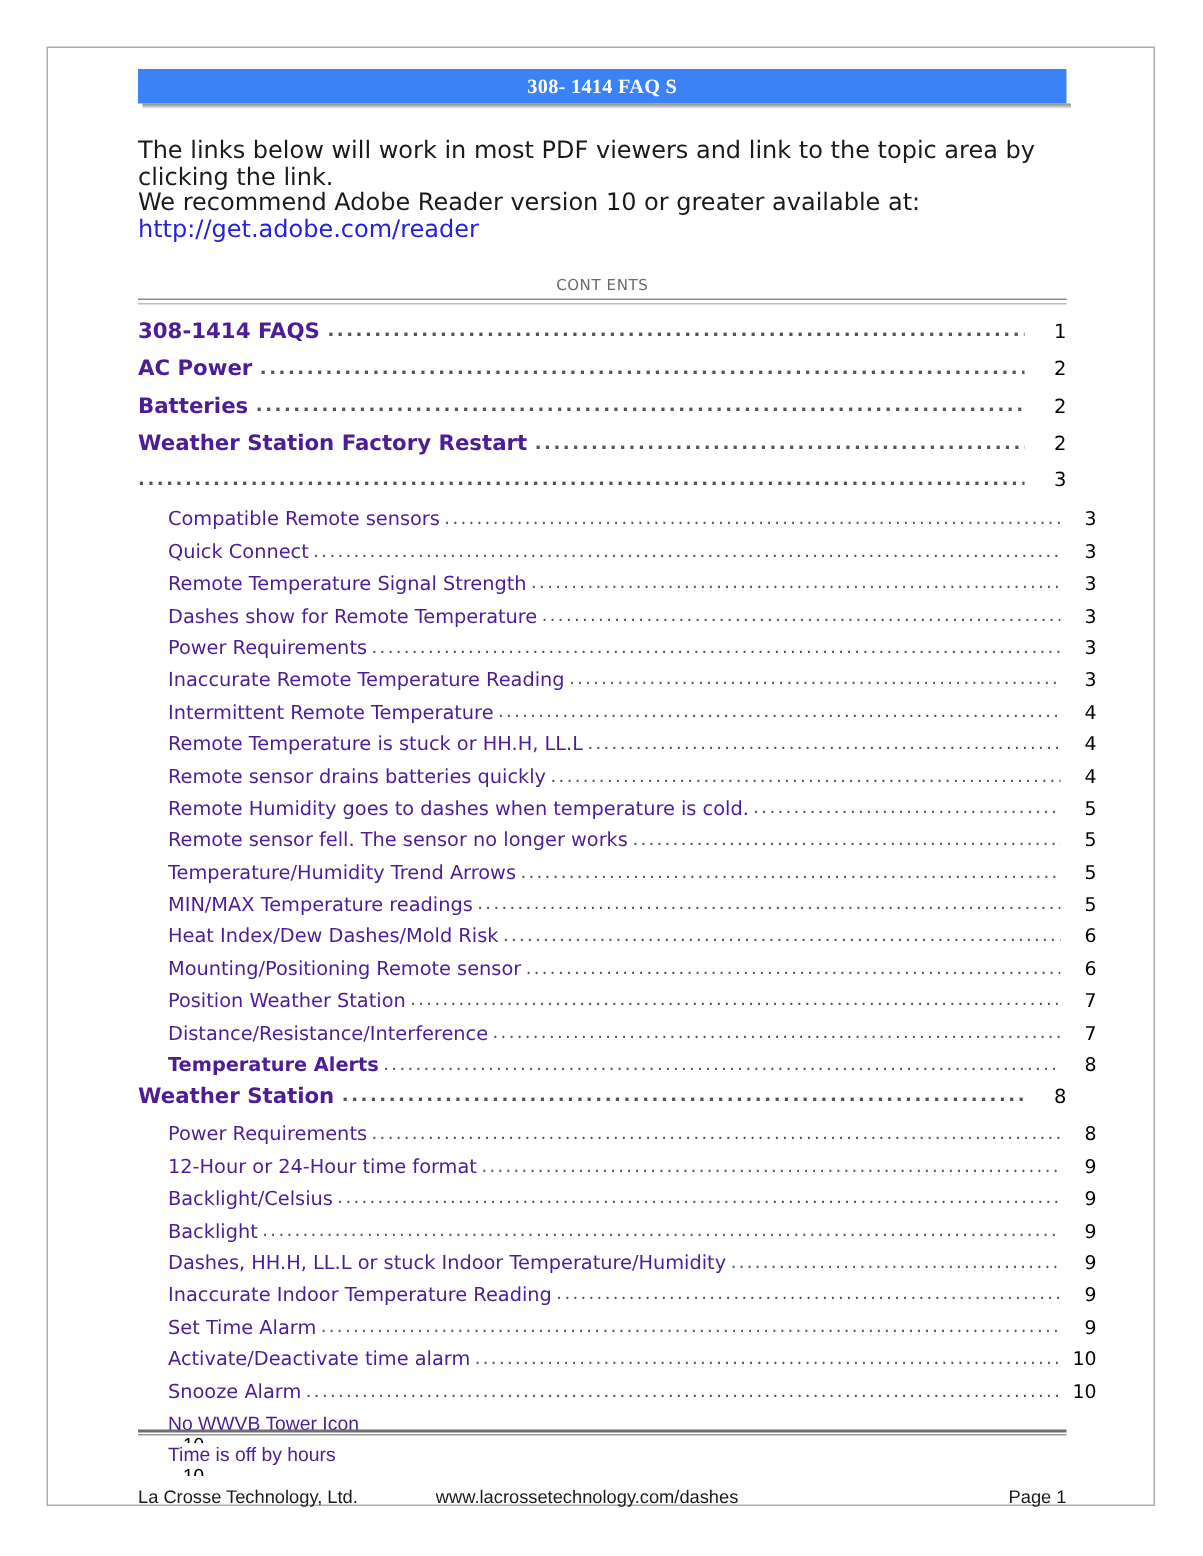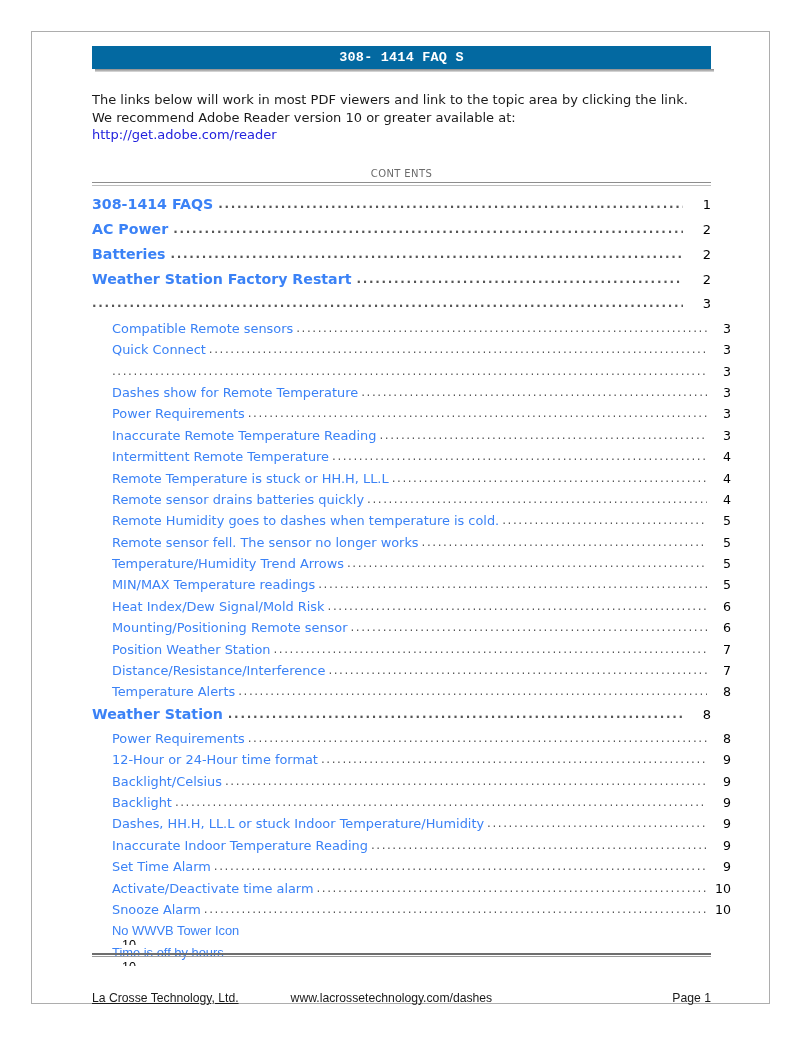--- a/index.html
+++ b/index.html
@@ -31,44 +31,44 @@
     position: absolute;
     left: 60px;
     top: 14px;
     width: 619px;
   }
 
   
   .title-bar {
     position: relative;
     height: 23px;
-    background: #0369a1;
+    background: #3b82f6;
     color: #ffffff;
-    font-family: Liberation Mono, monospace;
+    font-family: Liberation Serif, serif;
     font-weight: bold;
     font-size: 13.5px;
     letter-spacing: 0.2px;
     display: flex;
     align-items: center;
     justify-content: center;
   }
   .title-bar-shadow {
     position: absolute;
     left: 3px;
     top: 23px;
     width: 619px;
     height: 3px;
     background: linear-gradient(to bottom, #8a8a8a 0%, #b5b5b5 55%, #e2e2e2 100%);
   }
 
   
   .intro {
     margin-top: 22px;
     font-family: "DejaVu Sans", sans-serif;
-    font-size: 13px;
+    font-size: 16px;
     line-height: 17.6px;
     color: #1a1a1a;
   }
   .intro .link {
     color: #2222dd;
     text-decoration: none;
     margin-top: 39px;
   }
 
   
@@ -94,21 +94,21 @@
   }
   .toc-row {
     display: flex;
     align-items: baseline;
     width: 100%;
     white-space: nowrap;
     overflow: hidden;
   }
   .toc-label {
     flex: 0 0 auto;
-    color: #3b82f6;
+    color: #4c1d95;
     text-align: right;
   }
   .toc-dots {
     flex: 1 1 auto;
     overflow: hidden;
     min-width: 0;
     color: #555;
     font-size: 12px;
     letter-spacing: 1.55px;
     transform: translateY(-1px);
@@ -133,21 +133,21 @@
   
   .lvl2 {
     height: 21.4px;
     padding-left: 20px;
     font-family: "DejaVu Sans", sans-serif;
     font-size: 12.9px;
   }
   .lvl2 .toc-label { padding-right: 3px; }
   .lvl2 .toc-page  { min-width: 20px; font-size: 12.6px; padding-left: 4px; }
 
-  .lvl2.bold .toc-label { font-weight: normal; }
+  .lvl2.bold .toc-label { font-weight: bold; }
 
   
   .lvl2.narrow { font-family: "Liberation Sans", sans-serif; font-size: 12.9px; flex-direction: column; }
   .lvl2.narrow .toc-page { font-family: "Liberation Sans", sans-serif; }
 
   
   .footer-wrap {
     position: absolute;
     left: 60px;
     top: 921px;
@@ -160,21 +160,21 @@
     box-sizing: border-box;
   }
   .footer-row {
     margin-top: 6px;
     display: flex;
     align-items: baseline;
     font-family: "Liberation Sans", sans-serif;
     font-size: 12.2px;
     color: #1a1a1a;
   }
-  .footer-company { flex: 0 0 auto; text-decoration: underline; }
+  .footer-company { flex: 0 0 auto; }
   .footer-site    { flex: 1 1 auto; padding-left: 52px; }
   .footer-page    { flex: 0 0 auto; margin-top: 28px; }
 </style>
 </head>
 <body>
 
 <div class="page-sheet">
   <div class="page-inner">
 
     <div class="title-bar">
@@ -220,20 +220,21 @@
           <span class="toc-label">Compatible Remote sensors</span>
           <span class="toc-dots">............................................................................................................................................................................................................................</span>
           <span class="toc-page">3</span>
         </div>
         <div class="toc-row lvl2">
           <span class="toc-label">Quick Connect</span>
           <span class="toc-dots">............................................................................................................................................................................................................................</span>
           <span class="toc-page">3</span>
         </div>
         <div class="toc-row lvl2">
+          <span class="toc-label">Remote Temperature Signal Strength</span>
           <span class="toc-dots">............................................................................................................................................................................................................................</span>
           <span class="toc-page">3</span>
         </div>
         <div class="toc-row lvl2">
           <span class="toc-label">Dashes show for Remote Temperature</span>
           <span class="toc-dots">............................................................................................................................................................................................................................</span>
           <span class="toc-page">3</span>
         </div>
         <div class="toc-row lvl2">
           <span class="toc-label">Power Requirements</span>
@@ -274,21 +275,21 @@
           <span class="toc-label">Temperature/Humidity Trend Arrows</span>
           <span class="toc-dots">............................................................................................................................................................................................................................</span>
           <span class="toc-page">5</span>
         </div>
         <div class="toc-row lvl2">
           <span class="toc-label">MIN/MAX Temperature readings</span>
           <span class="toc-dots">............................................................................................................................................................................................................................</span>
           <span class="toc-page">5</span>
         </div>
         <div class="toc-row lvl2">
-          <span class="toc-label">Heat Index/Dew Signal/Mold Risk</span>
+          <span class="toc-label">Heat Index/Dew Dashes/Mold Risk</span>
           <span class="toc-dots">............................................................................................................................................................................................................................</span>
           <span class="toc-page">6</span>
         </div>
         <div class="toc-row lvl2">
           <span class="toc-label">Mounting/Positioning Remote sensor</span>
           <span class="toc-dots">............................................................................................................................................................................................................................</span>
           <span class="toc-page">6</span>
         </div>
         <div class="toc-row lvl2">
           <span class="toc-label">Position Weather Station</span>

